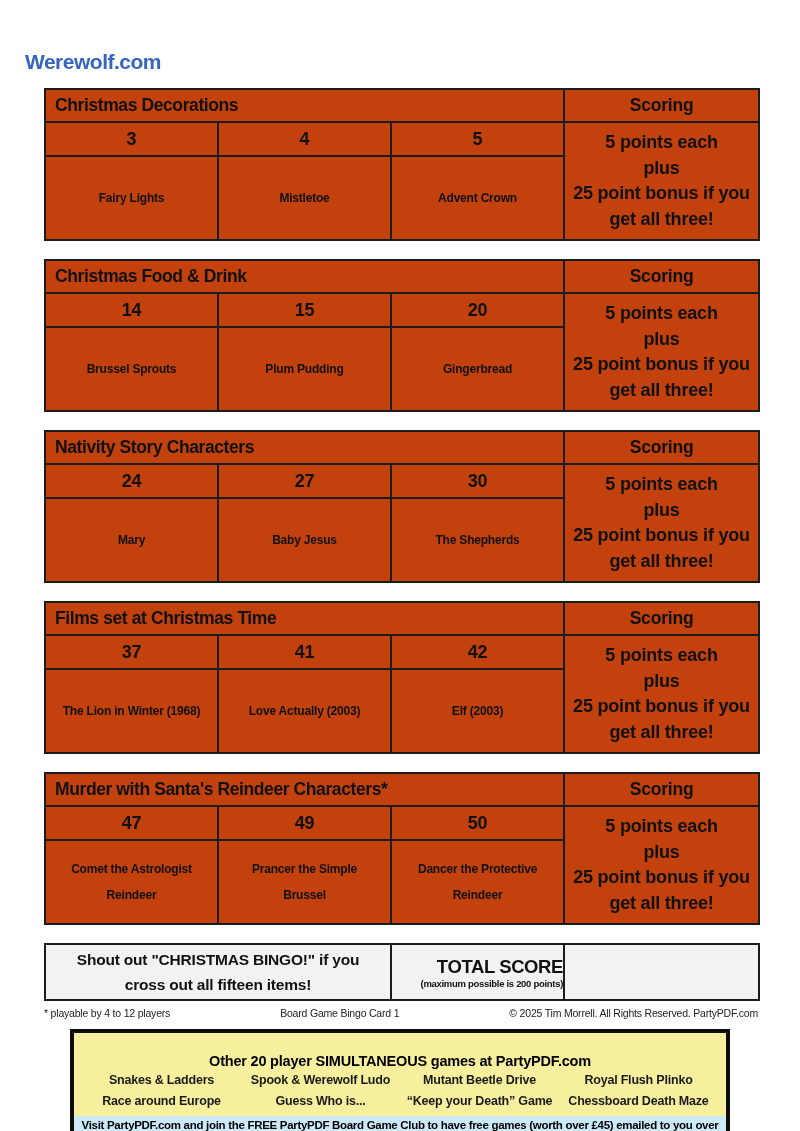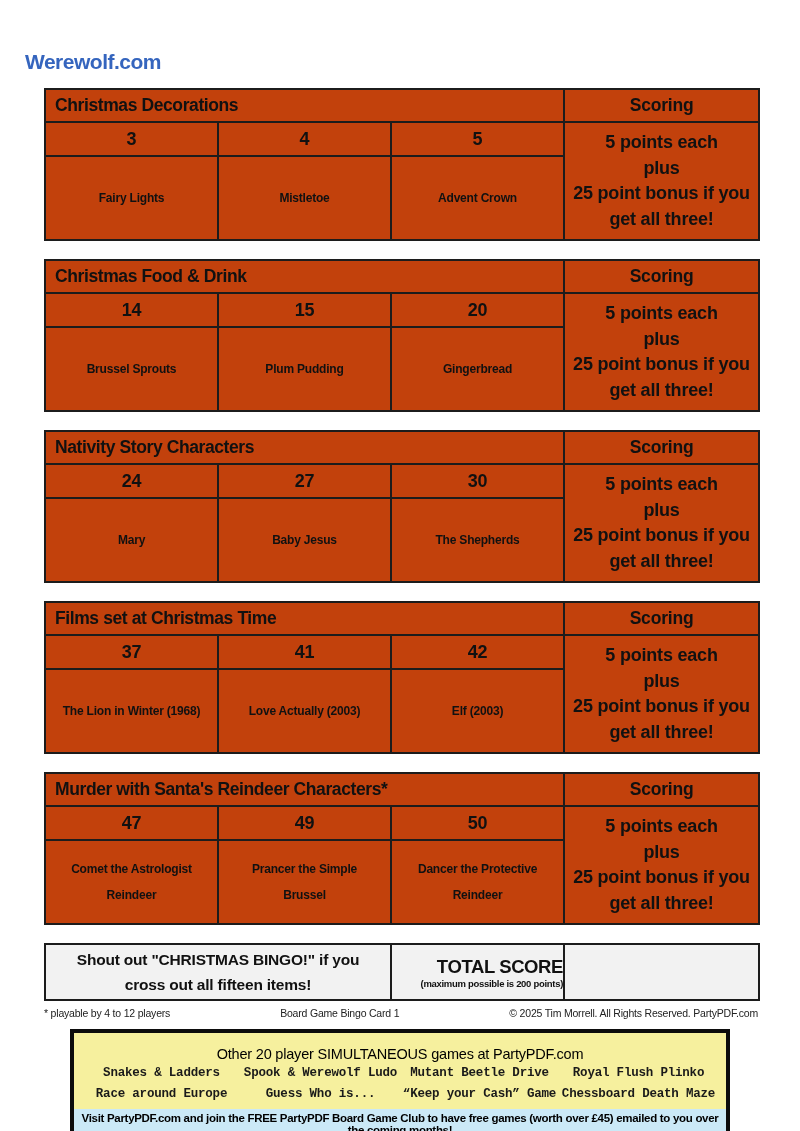--- a/index.html
+++ b/index.html
@@ -43,23 +43,23 @@
   td.total .tl { font-size:18.5px; font-weight:bold; letter-spacing:-0.4px; }
   td.total .tn { font-size:9.5px; font-weight:bold; letter-spacing:-0.3px; }
 
   
   .smallprint { width:714px; margin:6px 0 0 44px; display:flex;
                 justify-content:space-between; font-size:10.5px; color:#222;gap:48px; }
 
   
   .promo { width:660px; margin:10px auto 0 auto; border:4px solid #0c0c0c;
            background:#F6F09E; text-align:center; }
-  .promo-h { font-size:14.5px; font-weight:normal; padding:13px 0 1px 0; color:#000; }
+  .promo-h { font-size:14.5px; font-weight:bold; padding:20px 0 1px 0; color:#000; }
   .games { display:grid; grid-template-columns:1fr 1fr 1fr 1fr; padding:0 8px 4px 8px; }
-  .games span { font-size:12.5px; font-weight:bold; line-height:21px; color:#1a1a1a;font-family:Liberation Mono, monospace; }
+  .games span { font-size:12.5px; font-weight:bold; line-height:21px; color:#1a1a1a; }
   .club { background:#CBE9F7; font-size:11.5px; font-weight:bold;
           padding:3px 4px; color:#000; letter-spacing:-0.3px; }
 </style>
 </head>
 <body>
 
 <div class="page">
 
   <div class="hdr">
     <span class="brand">Werewolf.com</span>
@@ -253,19 +253,19 @@
 
   <div class="promo">
     <div class="promo-h">Other 20 player SIMULTANEOUS games at PartyPDF.com</div>
     <div class="games">
       <span>Snakes &amp; Ladders</span>
       <span>Spook &amp; Werewolf Ludo</span>
       <span>Mutant Beetle Drive</span>
       <span>Royal Flush Plinko</span>
       <span>Race around Europe</span>
       <span>Guess Who is...</span>
-      <span>“Keep your Cash” Game</span>
+      <span>“Keep your Death” Game</span>
       <span>Chessboard Death Maze</span>
     </div>
     <div class="club">Visit PartyPDF.com and join the FREE PartyPDF Board Game Club to have free games (worth over £45) emailed to you over the coming months!</div>
   </div>
 
 </div>
 
 </body></html>

